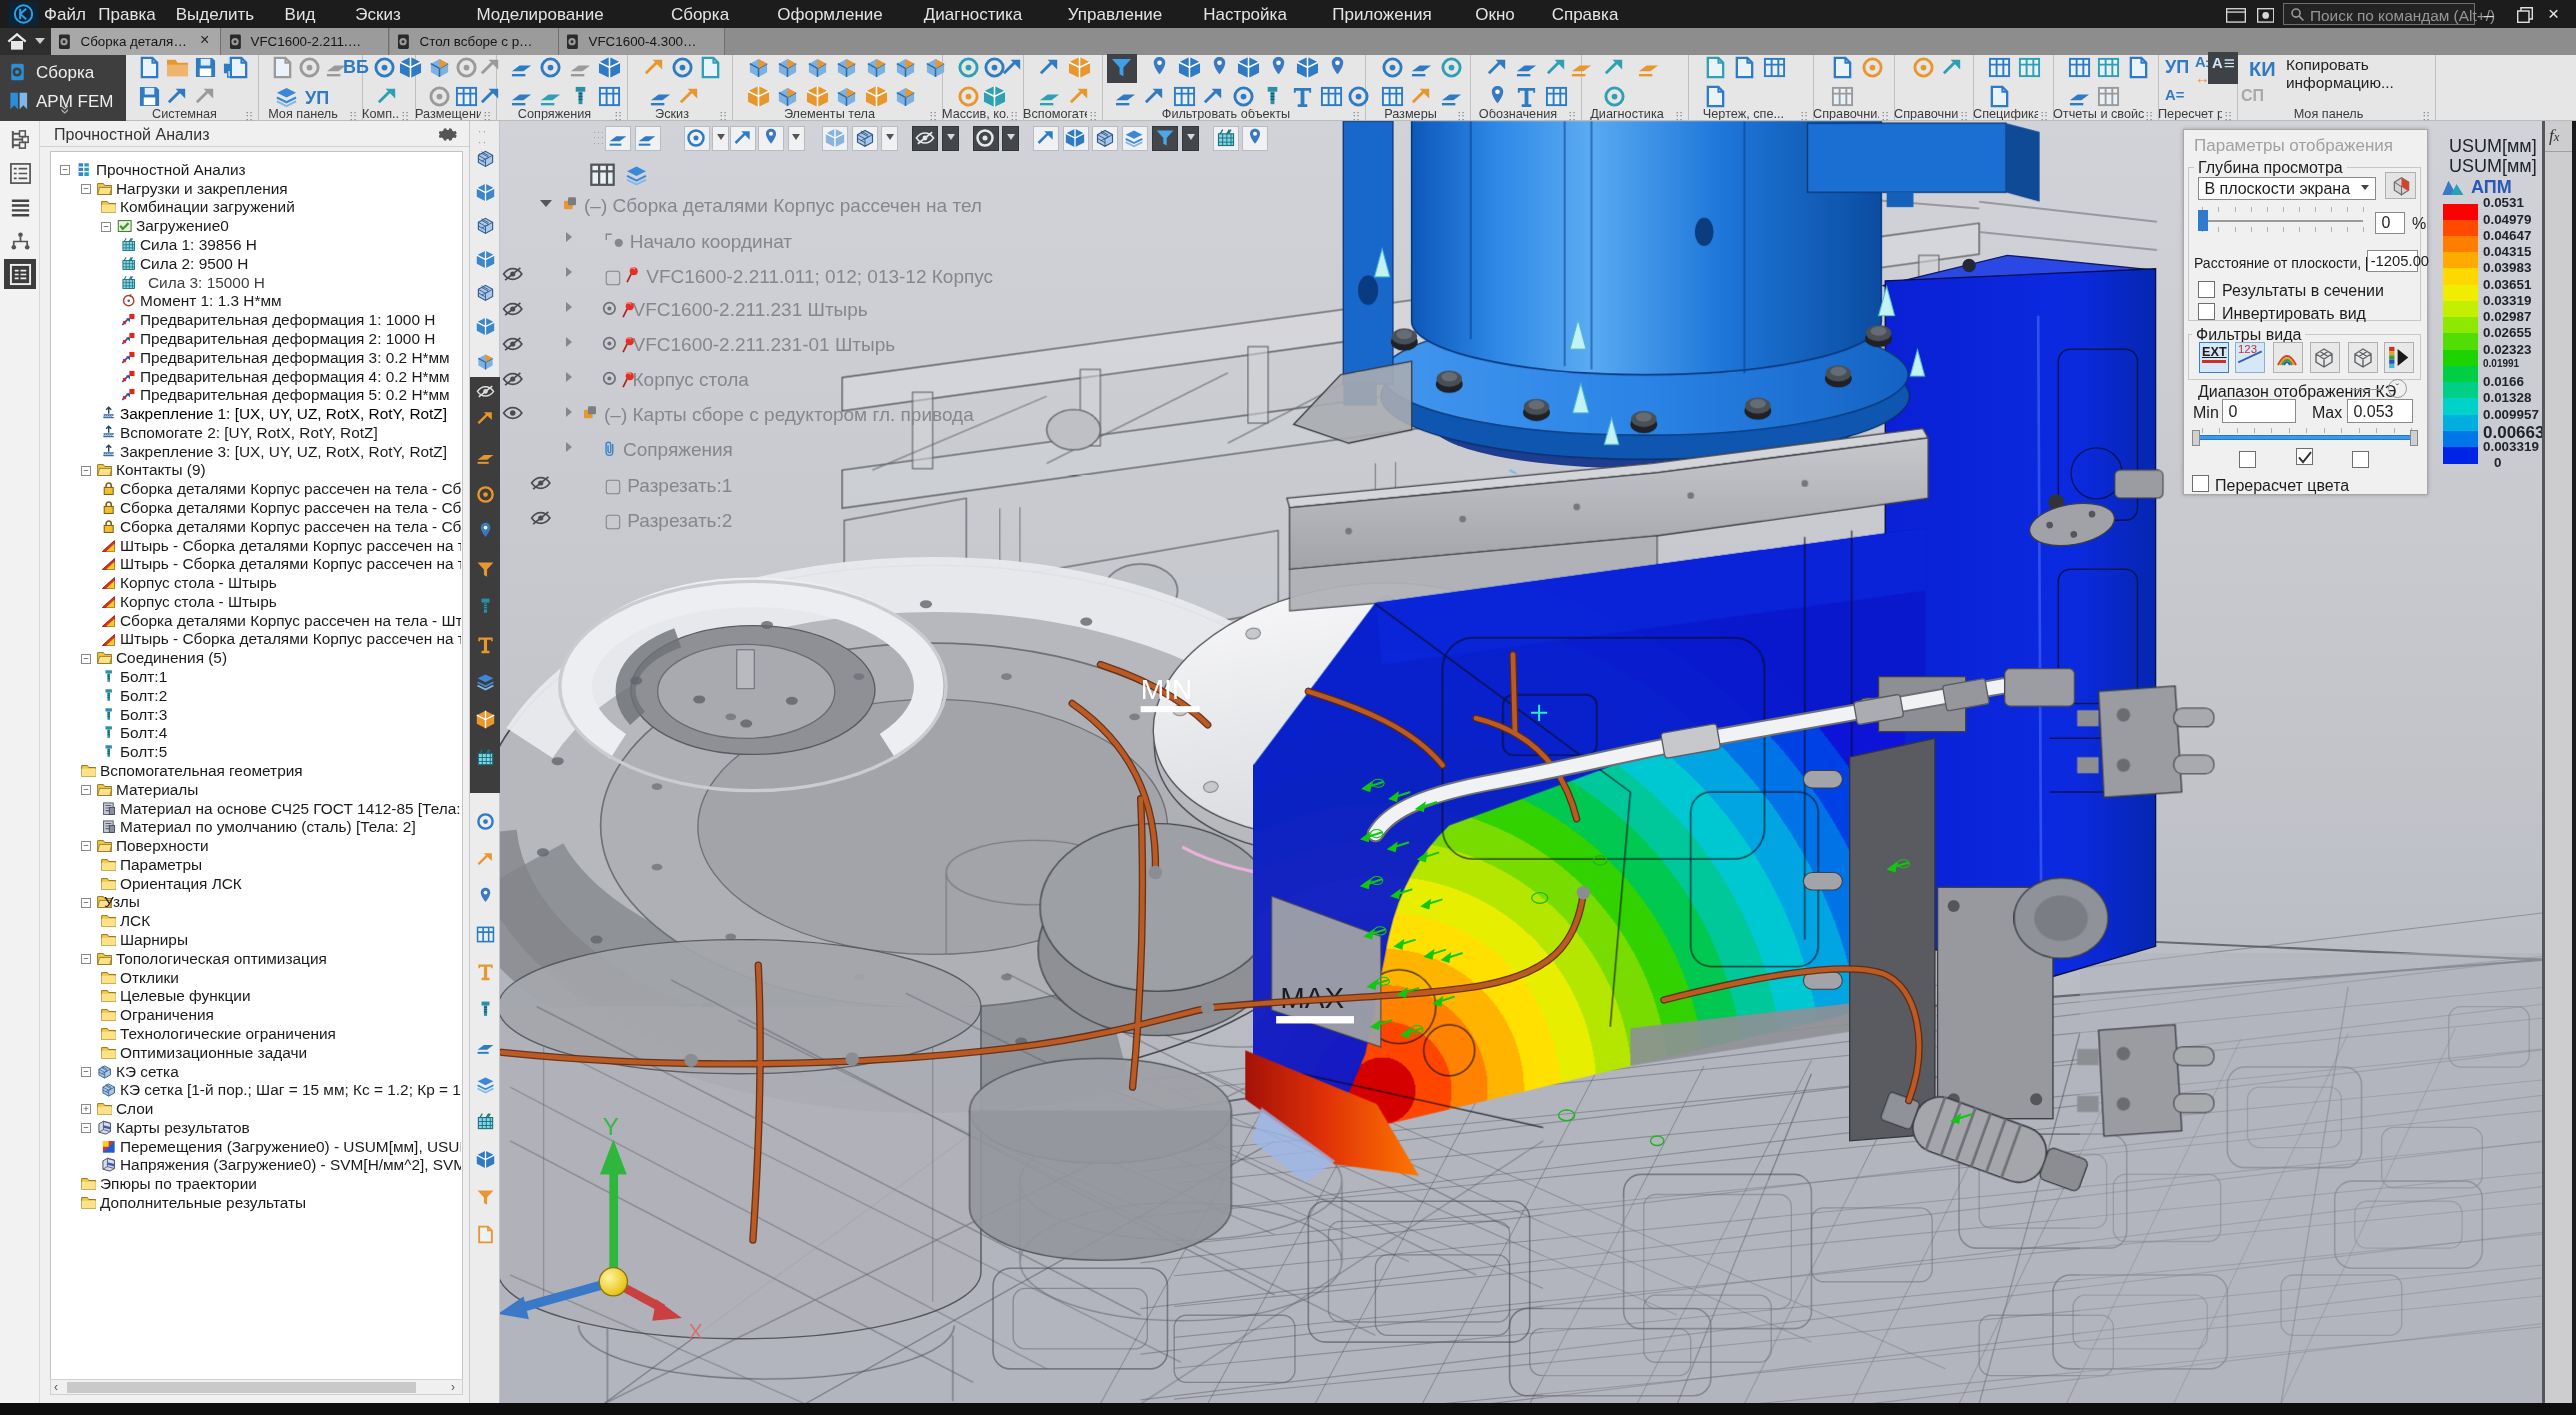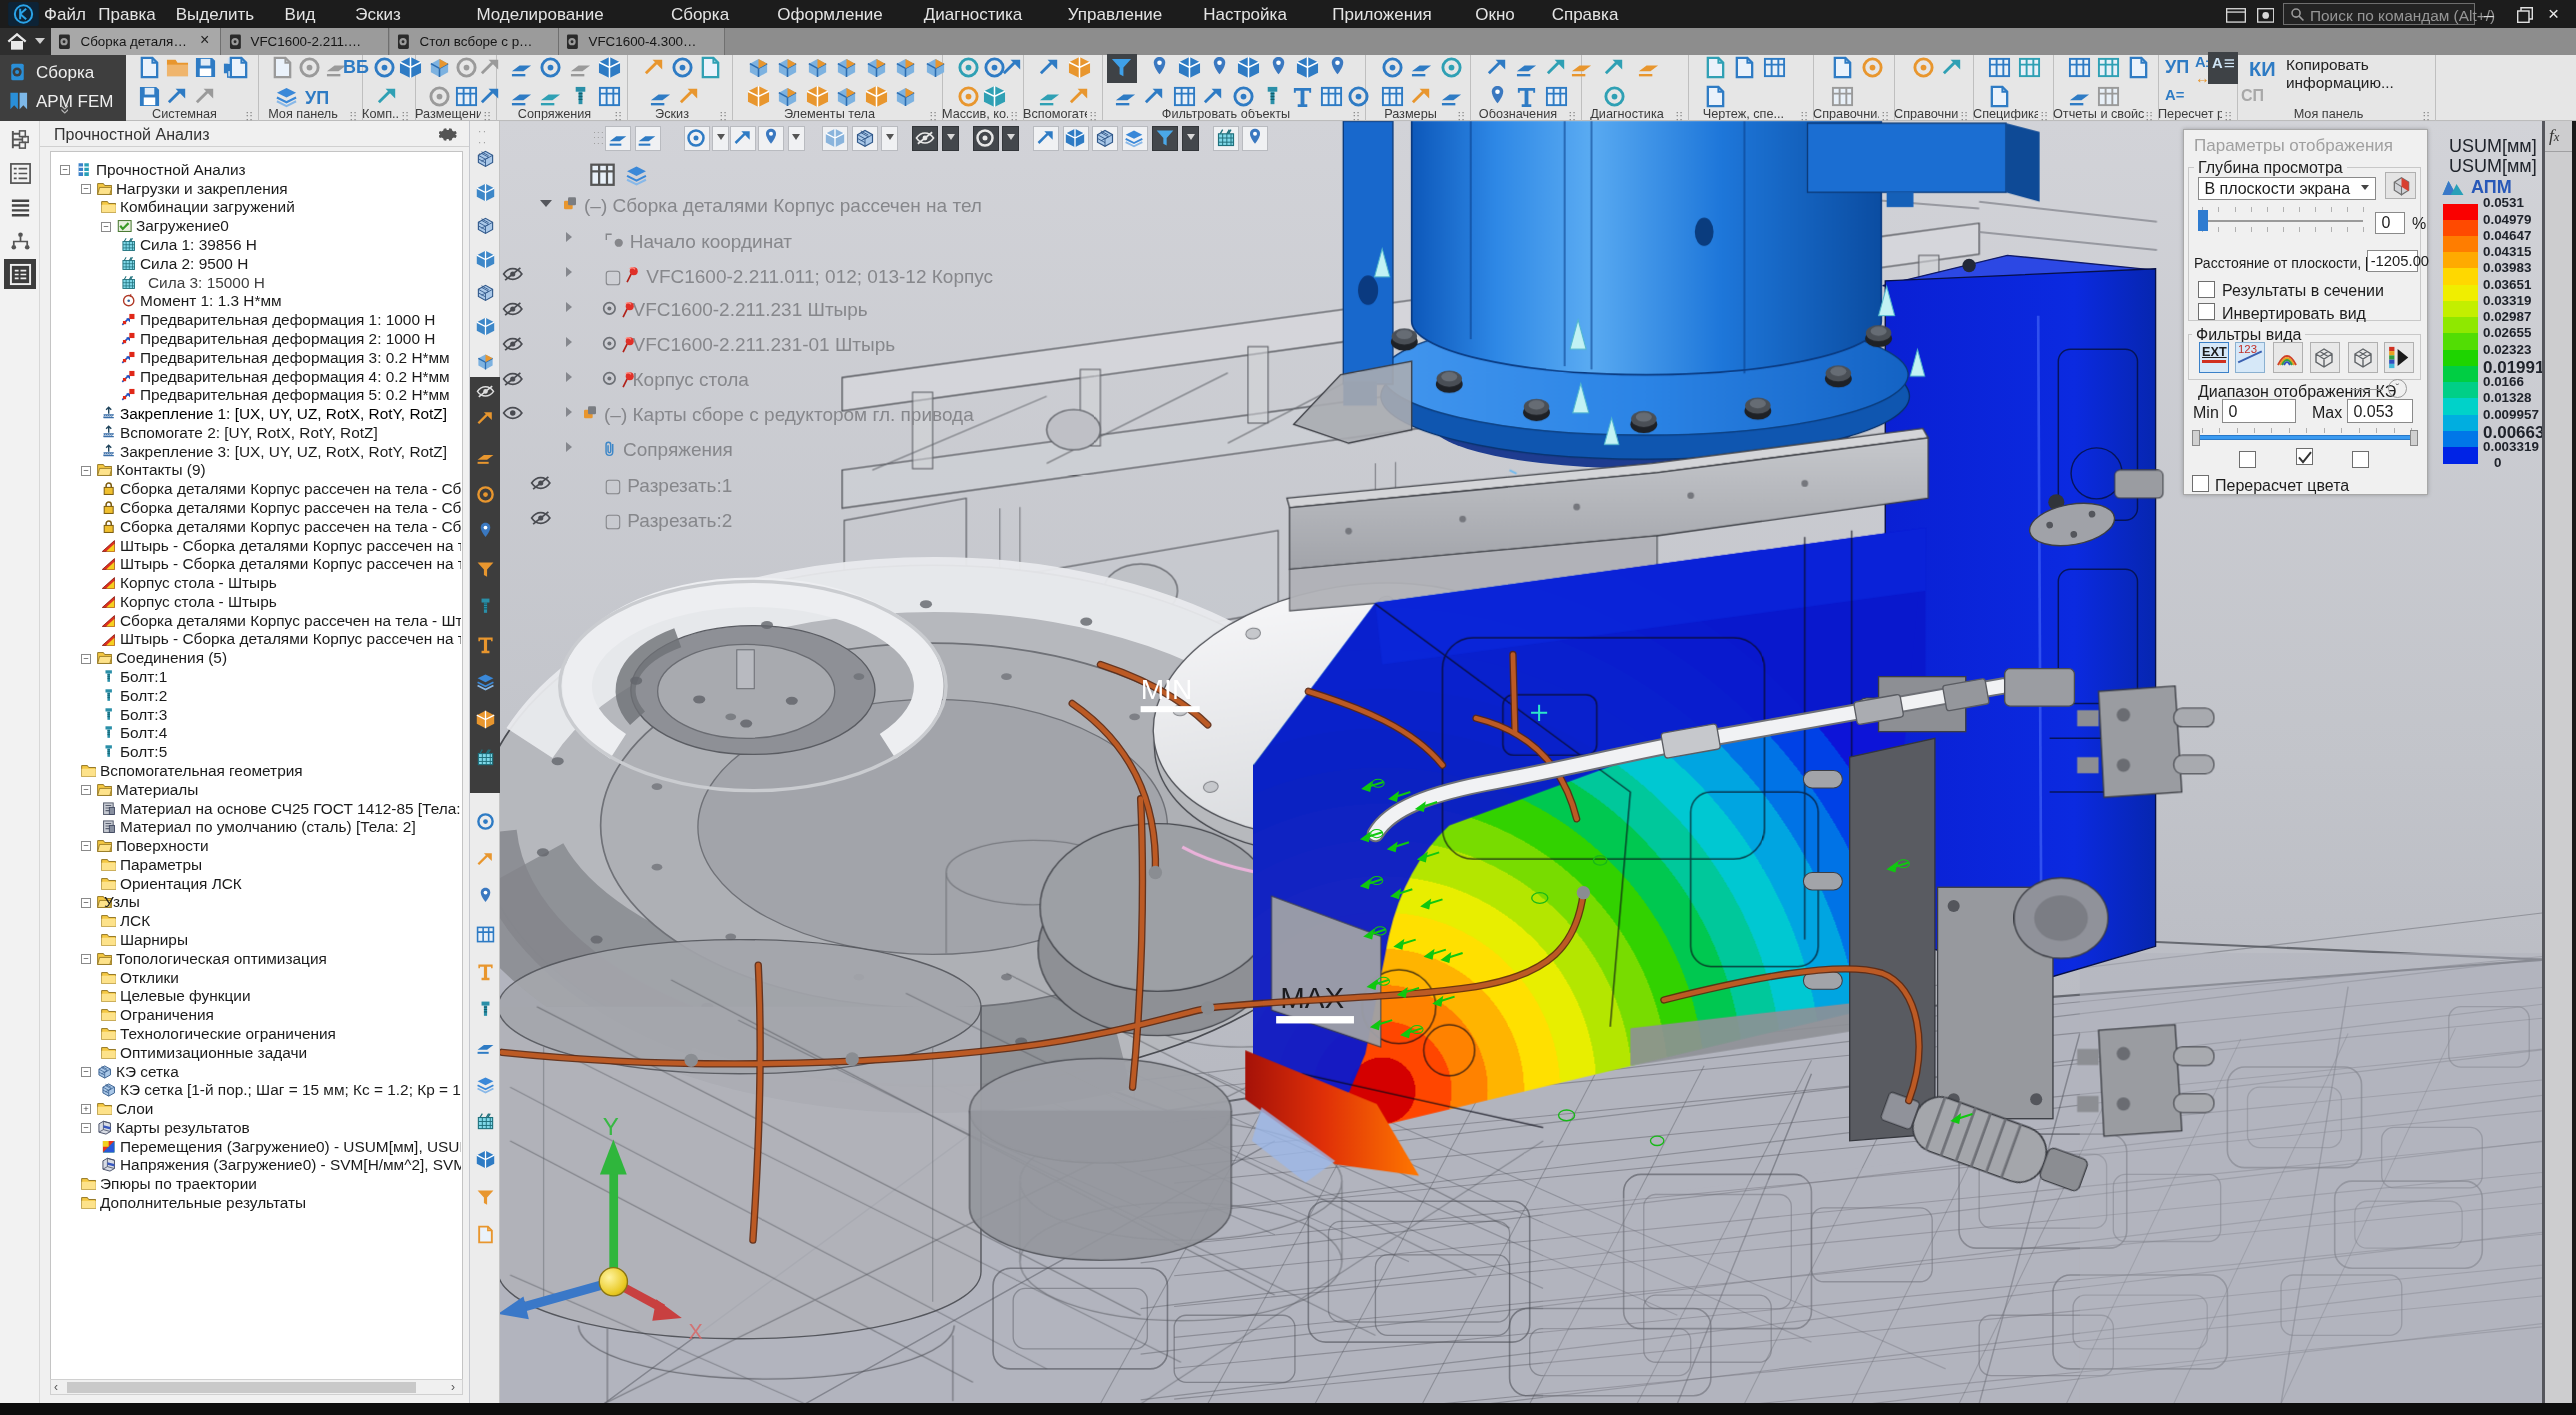--- a/index.html
+++ b/index.html
@@ -1794,21 +1794,21 @@
     <div class="lg" style="left:2483px;top:74px;font-size:13.4px;font-weight:bold">0.0531</div>
     <div class="lg" style="left:2483px;top:91px;font-size:13.4px;font-weight:bold">0.04979</div>
     <div class="lg" style="left:2483px;top:107px;font-size:13.4px;font-weight:bold">0.04647</div>
     <div class="lg" style="left:2483px;top:123px;font-size:13.4px;font-weight:bold">0.04315</div>
     <div class="lg" style="left:2483px;top:139px;font-size:13.4px;font-weight:bold">0.03983</div>
     <div class="lg" style="left:2483px;top:156px;font-size:13.4px;font-weight:bold">0.03651</div>
     <div class="lg" style="left:2483px;top:172px;font-size:13.4px;font-weight:bold">0.03319</div>
     <div class="lg" style="left:2483px;top:188px;font-size:13.4px;font-weight:bold">0.02987</div>
     <div class="lg" style="left:2483px;top:204px;font-size:13.4px;font-weight:bold">0.02655</div>
     <div class="lg" style="left:2483px;top:221px;font-size:13.4px;font-weight:bold">0.02323</div>
-    <div class="lg" style="left:2483px;top:237px;font-size:17px;font-weight:bold">0.01991</div>
+    <div class="lg" style="left:2483px;top:237px;font-size:10px;font-weight:bold">0.01991</div>
     <div class="lg" style="left:2483px;top:253px;font-size:13.4px;font-weight:bold">0.0166</div>
     <div class="lg" style="left:2483px;top:269px;font-size:13.4px;font-weight:bold">0.01328</div>
     <div class="lg" style="left:2483px;top:286px;font-size:13.4px;font-weight:bold">0.009957</div>
     <div class="lg" style="left:2483px;top:302px;font-size:17px;font-weight:bold">0.006638</div>
     <div class="lg" style="left:2483px;top:318px;font-size:13.4px;font-weight:bold">0.003319</div>
     <div class="lg" style="left:2494px;top:334px;font-size:13.4px;font-weight:bold">0</div>
     <div class="a" style="left:2542px;top:0;width:2.7px;height:1283px;background:#55565c"></div>
     <div class="a" style="left:2545px;top:0;width:27px;height:1283px;background:#cdcdcf"></div>
     <div class="a" style="left:2572px;top:0;width:4px;height:1283px;background:#1a1a1a"></div>
     <div class="a" style="left:2549px;top:4px;font-size:17.4px;color:#333;font-style:italic;font-family:'Liberation Serif',serif">f<span style="font-size:12.7px">x</span></div>

